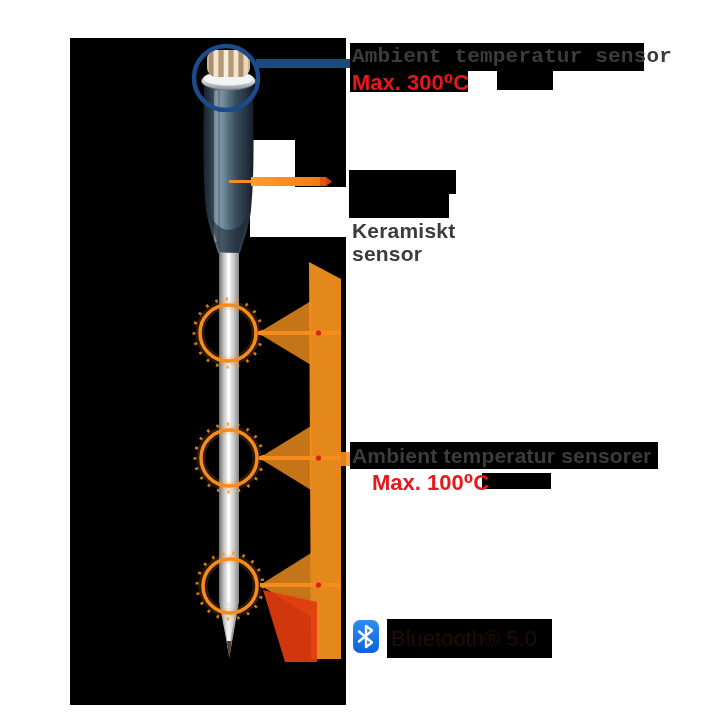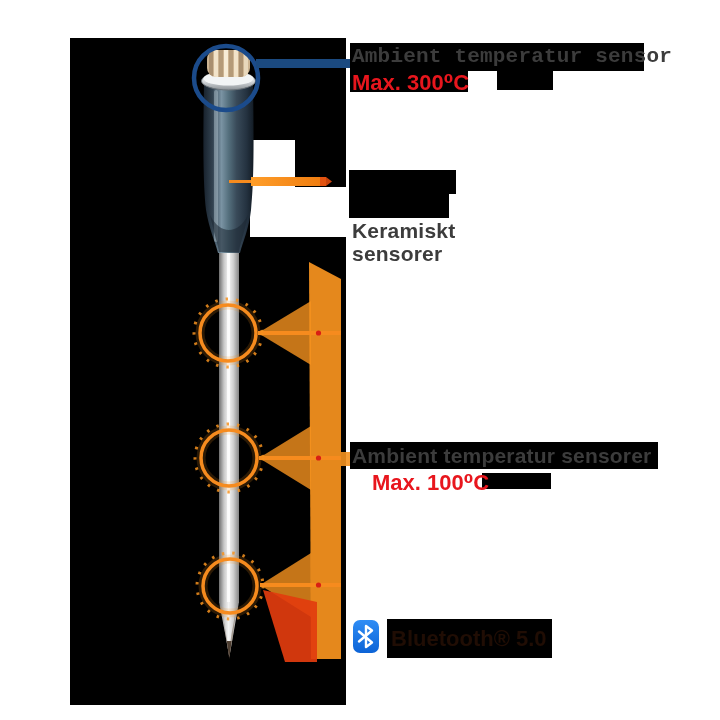--- a/index.html
+++ b/index.html
@@ -27,21 +27,21 @@
   #box-int2{left:482px;top:473px;width:69px;height:16px;}
   #box-bt  {left:387px;top:619px;width:165px;height:39px;}
   
   .lbl{z-index:5;font-weight:700;color:#3c3c3c;font-size:21px;line-height:23px;letter-spacing:.2px;white-space:nowrap;}
   .max{z-index:5;font-weight:700;color:#e8161d;font-size:22px;white-space:nowrap;}
   #t-amb{left:352px;top:45px;font-family:Liberation Mono, monospace;}
   #t-amb-max{left:352px;top:70px;}
   #t-ker{left:352px;top:171px;margin-top:48px;}
   #t-int{left:352px;top:444px;}
   #t-int-max{left:372px;top:470px;}
-  #t-bt{left:391px;top:626px;font-weight:700;font-size:22px;color:#200d04;z-index:5;white-space:nowrap;}
+  #t-bt{left:391px;top:626px;font-weight:400;font-size:22px;color:#200d04;z-index:5;white-space:nowrap;}
   
   #bt-badge{left:353px;top:620px;width:26px;height:33px;border-radius:7px;
     background:linear-gradient(180deg,#2f8df5,#0c63d6);z-index:6;
     display:flex;align-items:center;justify-content:center;}
 </style>
 </head>
 <body>
 
 <div class="abs" id="backdrop"></div>
 <div class="abs white-patch" id="patchA"></div>
@@ -161,21 +161,21 @@
 <div class="abs txtbox" id="box-ker2"></div>
 <div class="abs txtbox" id="box-int1"></div>
 <div class="abs txtbox" id="box-int2"></div>
 <div class="abs txtbox" id="box-bt"></div>
 
 <div class="abs lbl" id="t-amb">Ambient temperatur sensor</div>
 <div class="abs max" id="t-amb-max">Max. 300⁰C</div>
 
 <div class="abs lbl" id="t-ker">
   <div>Keramiskt</div>
-  <div>sensorer</div>
+  <div>sensor</div>
 </div>
 
 <div class="abs lbl" id="t-int">Ambient temperatur sensorer</div>
 <div class="abs max" id="t-int-max">Max. 100⁰C</div>
 
 <div class="abs" id="bt-badge">
   <svg width="22" height="27" viewBox="0 0 22 27">
     <path d="M4,8.5 L17,19.5 L11,24 L11,3 L17,7.5 L4,18.5" fill="none" stroke="#ffffff" stroke-width="2.4" stroke-linecap="round" stroke-linejoin="round"></path>
   </svg>
 </div>

